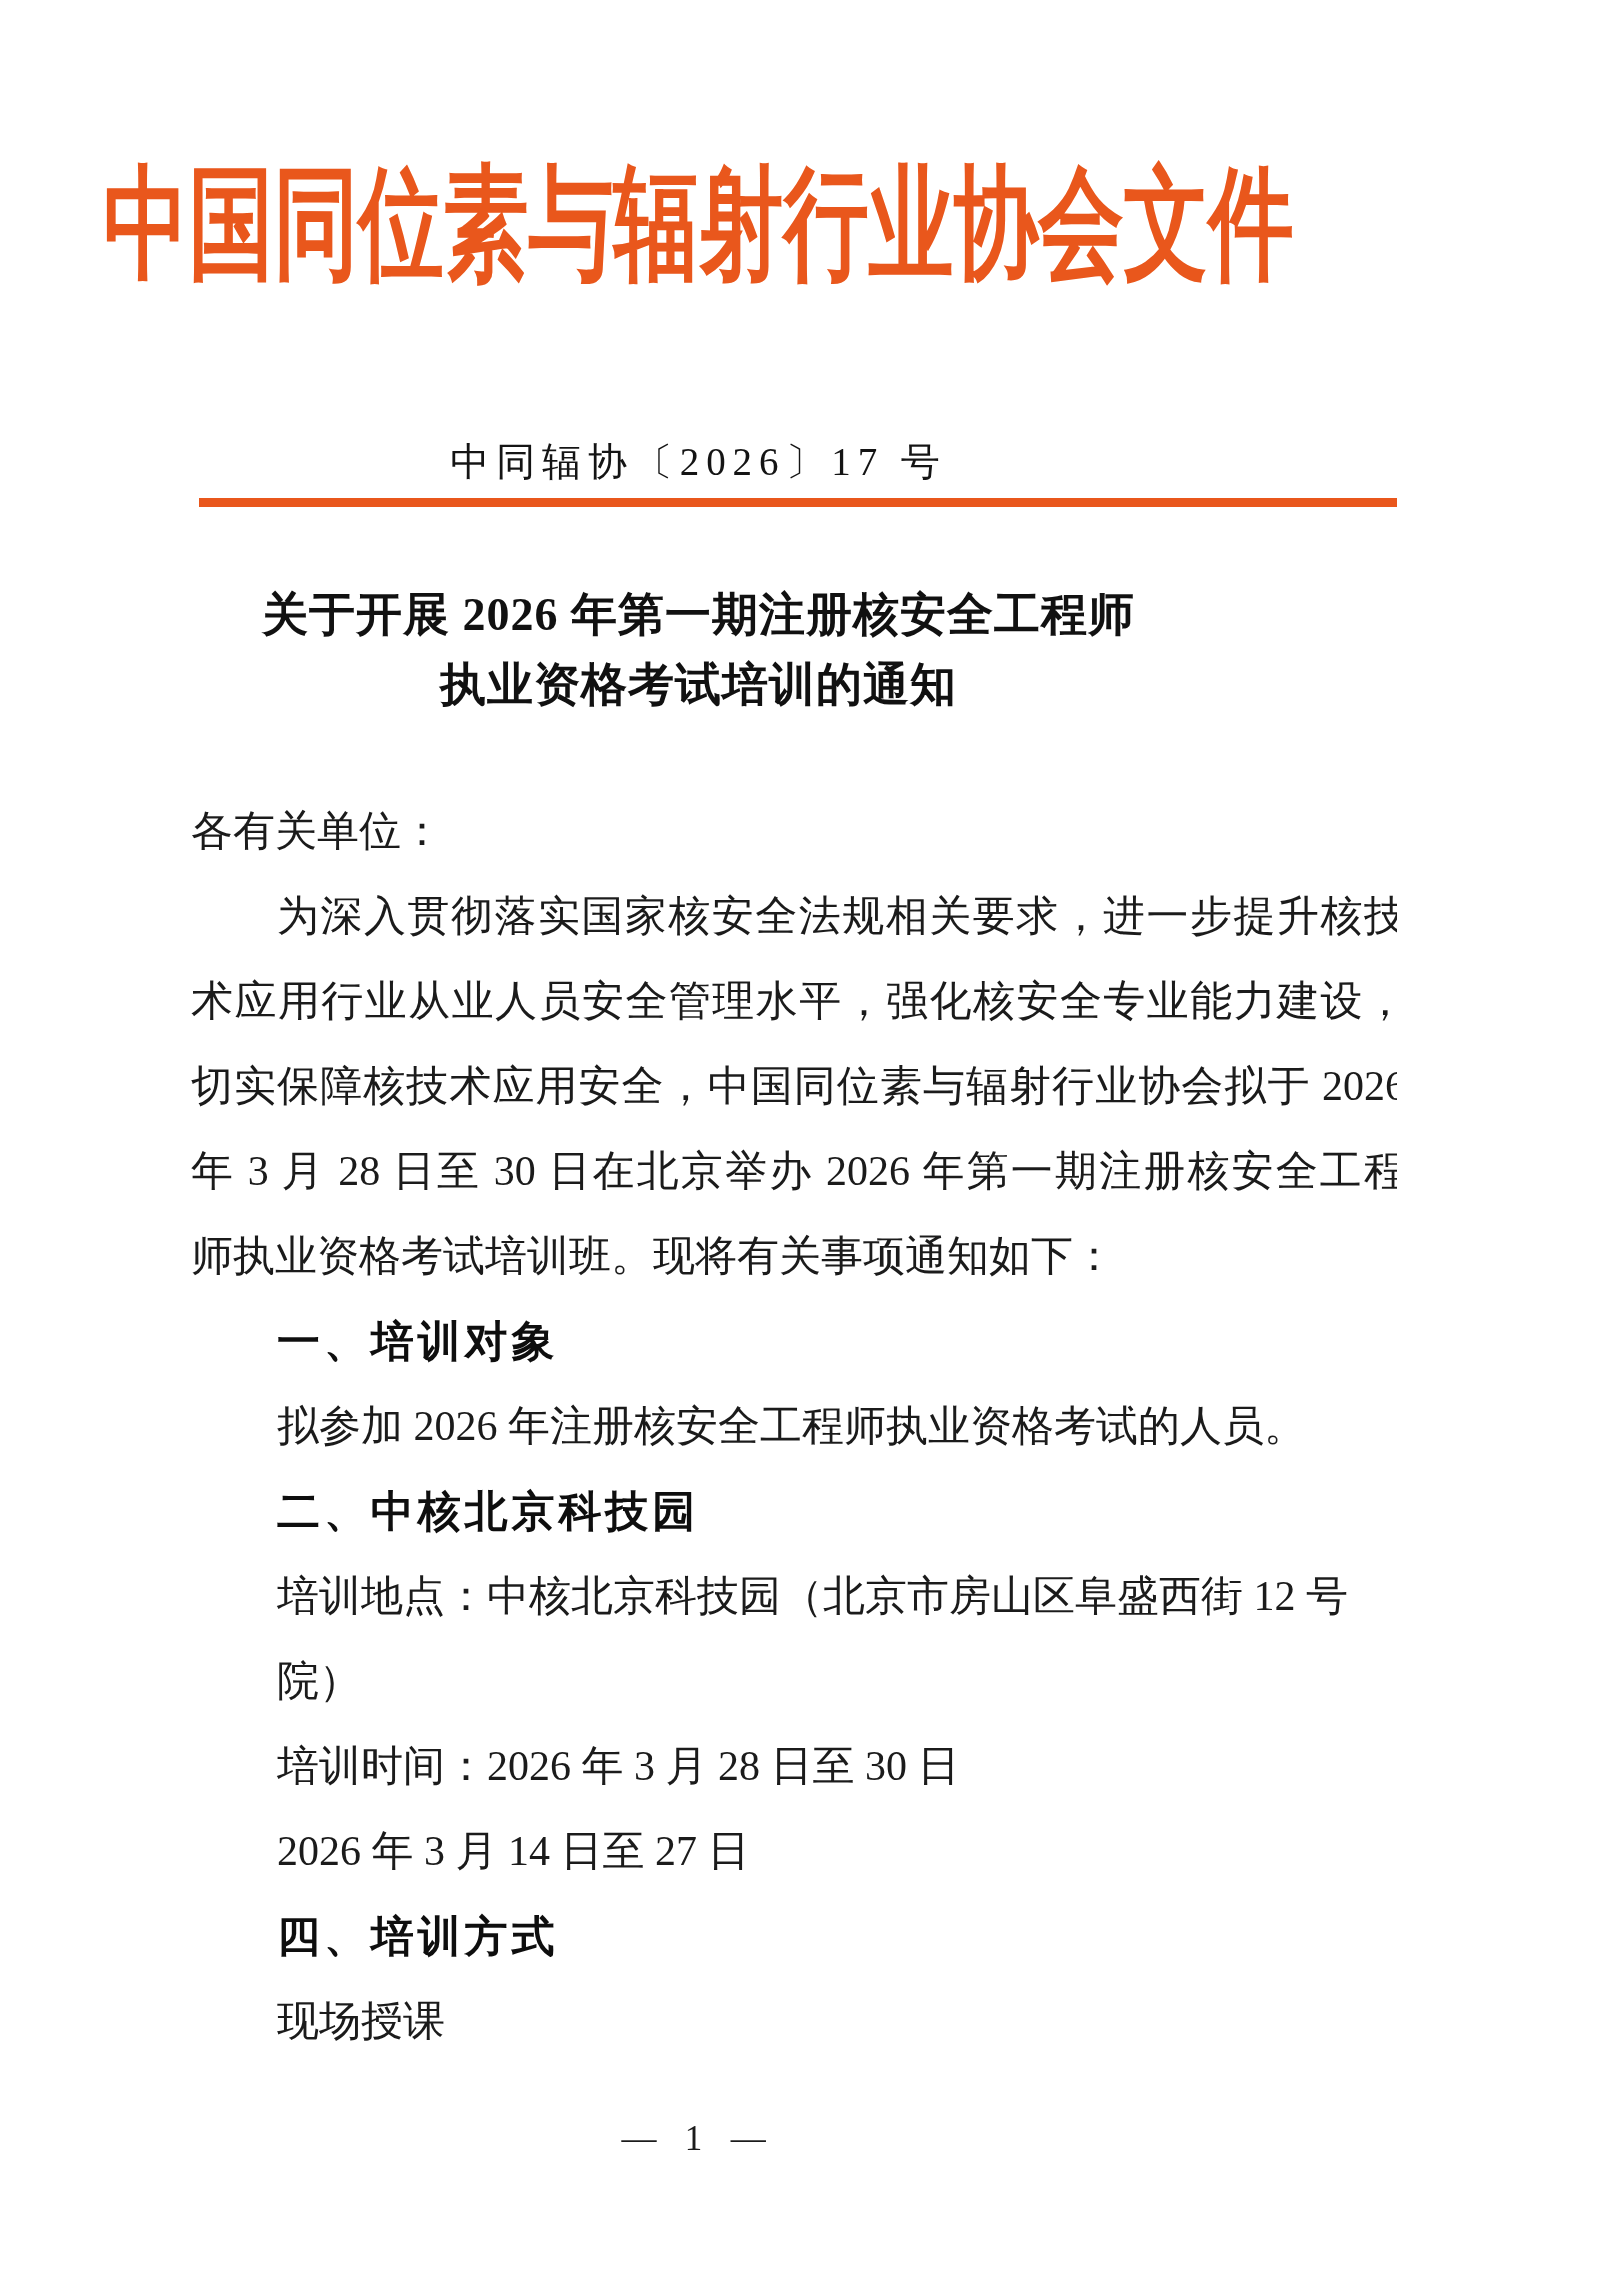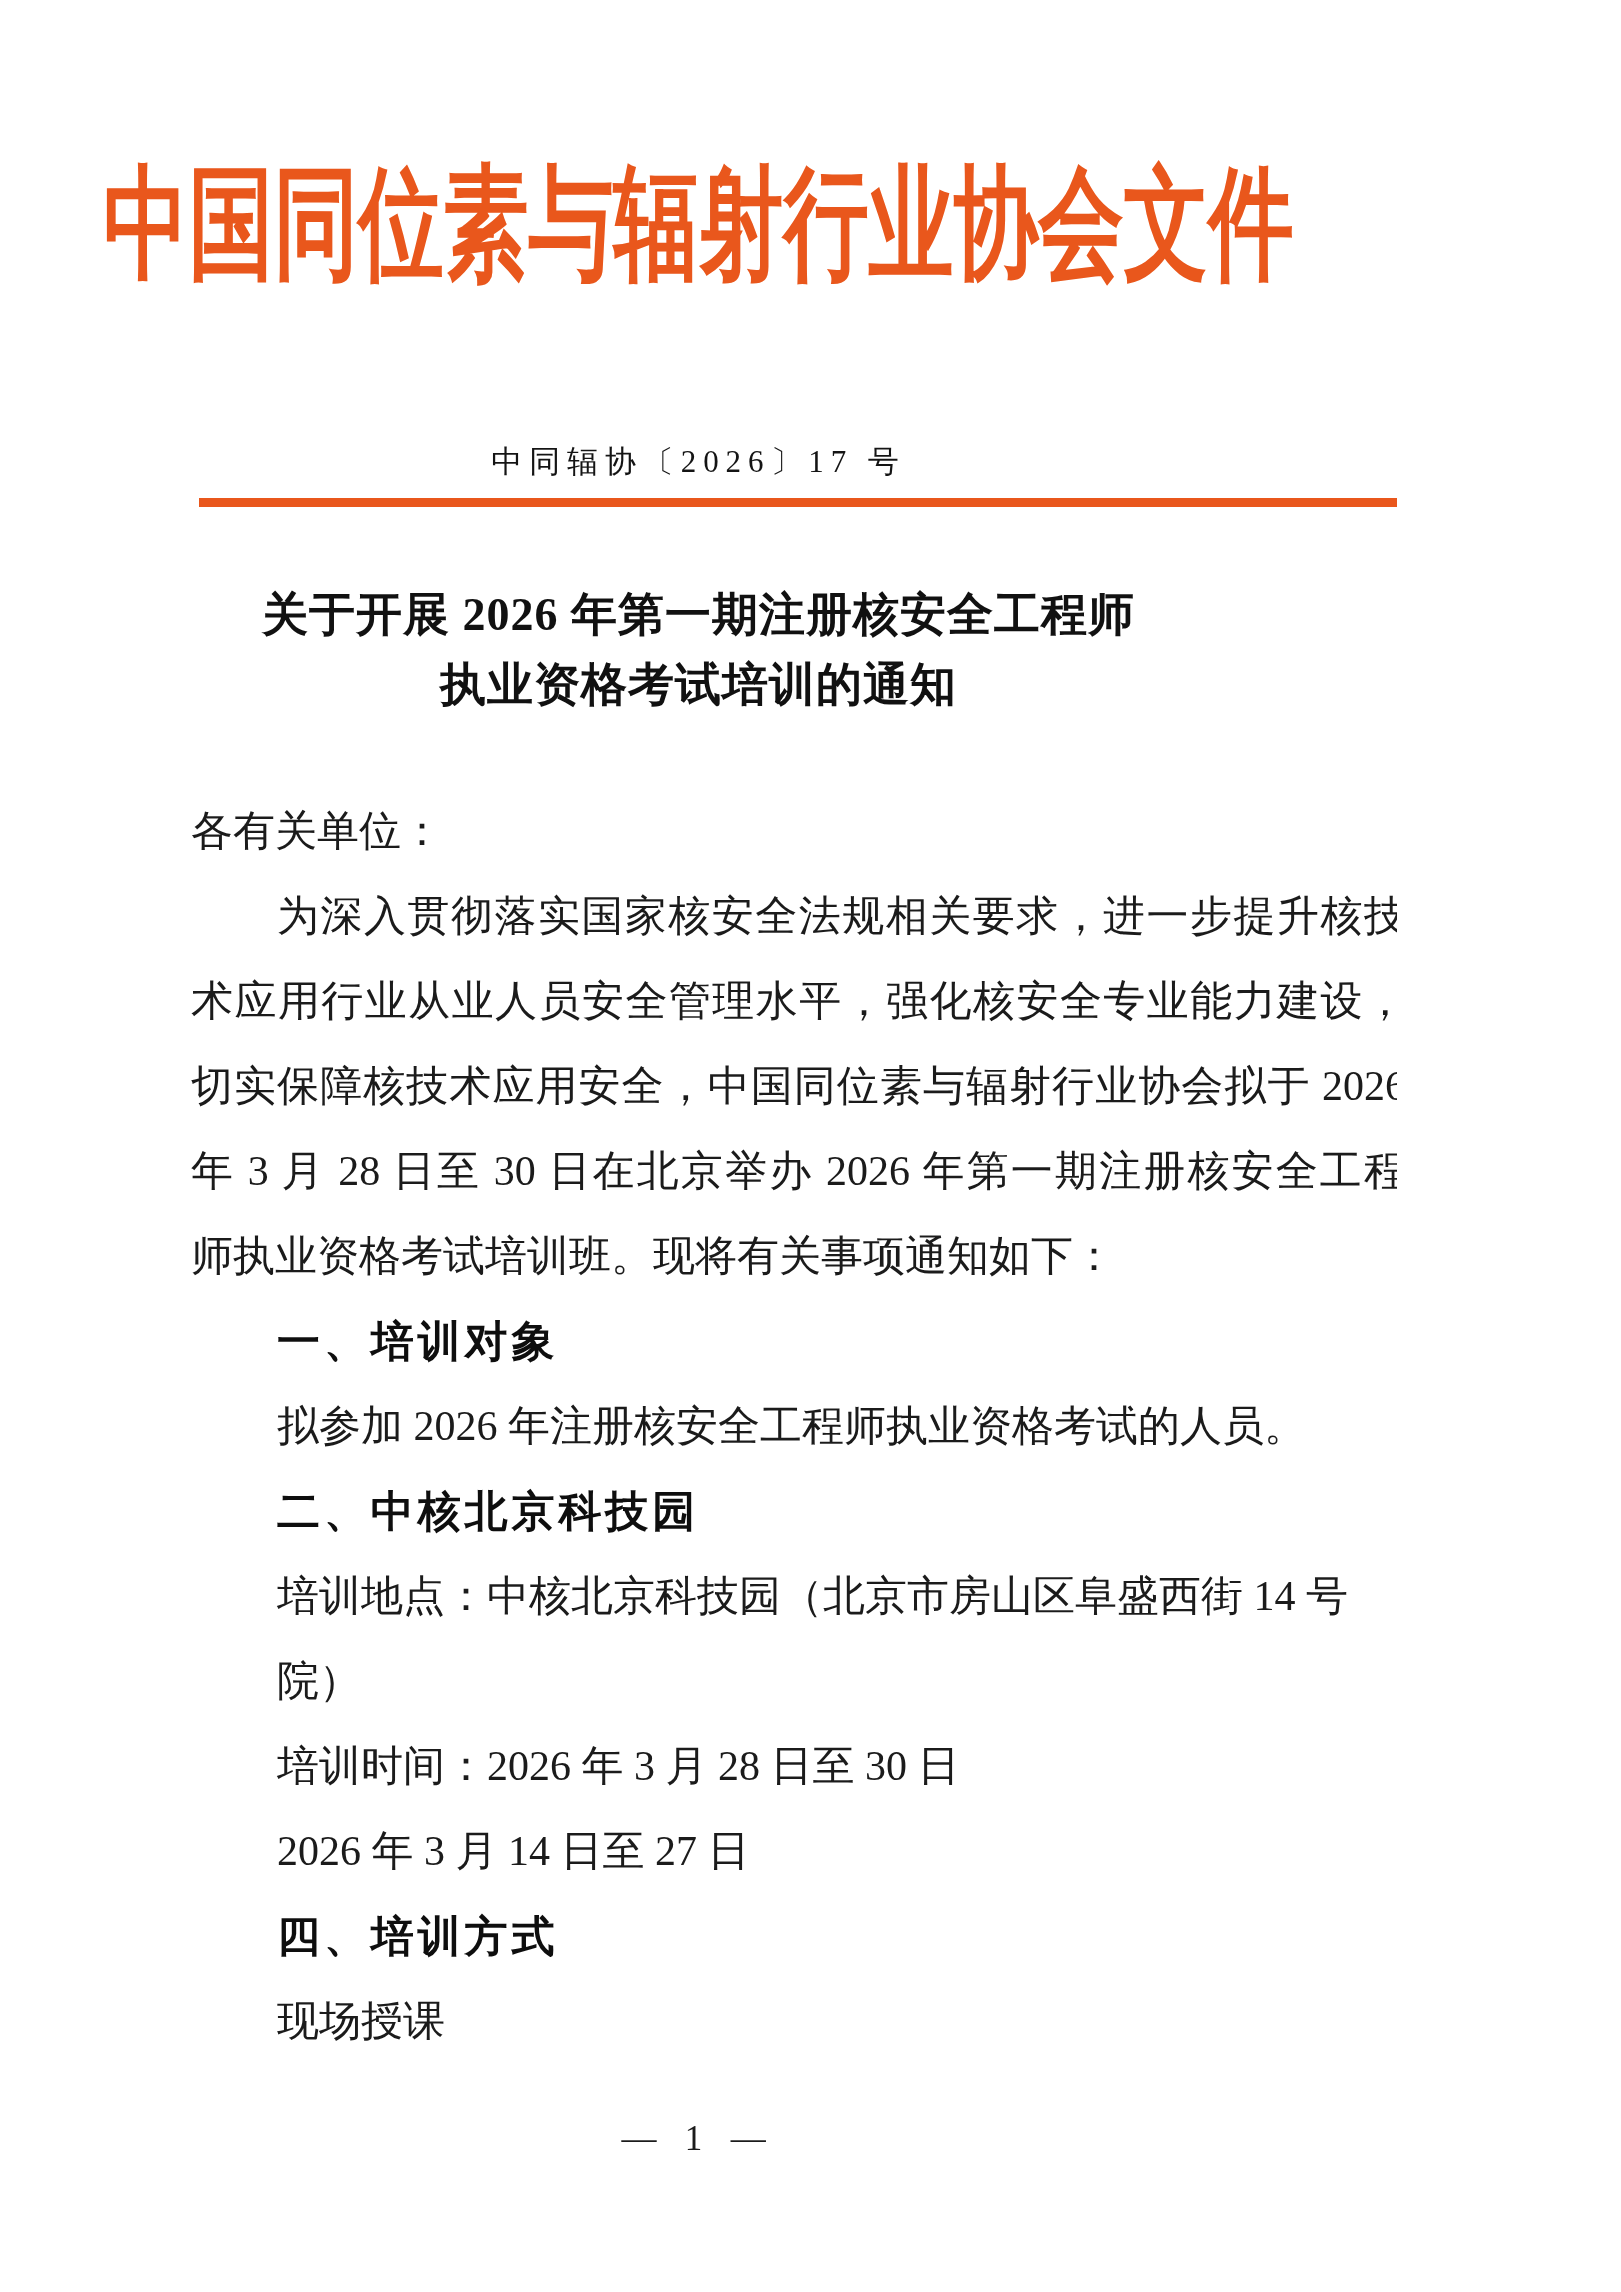--- a/index.html
+++ b/index.html
@@ -8,21 +8,21 @@
     font-family:"Liberation Serif","DejaVu Serif",serif; color:#1b1b1b; overflow:hidden;
   }
   .banner {
     position:absolute; top:163px; left:0; width:100%; text-align:center;
     font-size:85px; font-weight:bold; color:#e9571c; line-height:1;
     white-space:nowrap; transform:scaleY(1.45); transform-origin:50% 0;
     font-family:"Liberation Serif","DejaVu Serif",serif;
   }
   .doc-number {
     position:absolute; top:433px; left:0; width:100%; text-align:center;
-    font-size:31px; line-height:57px; letter-spacing:6.9px; color:#141414; white-space:nowrap;
+    font-size:39px; line-height:57px; letter-spacing:6.9px; color:#141414; white-space:nowrap;
   }
   .rule {
     position:absolute; top:498px; left:199px; width:1247px; height:8.8px;
     background:#e9571c;
   }
   .doc-title {
     position:absolute; top:580px; left:0; width:100%; text-align:center;
     font-weight:bold; color:#111111; letter-spacing:1px;
   }
   .doc-title .t-line { font-size:46px; line-height:70px; white-space:nowrap; }
@@ -61,21 +61,21 @@
   <div class="body-block">
     <div class="line">各有关单位：</div>
     <div class="line indent justify">为深入贯彻落实国家核安全法规相关要求，进一步提升核技</div>
     <div class="line justify">术应用行业从业人员安全管理水平，强化核安全专业能力建设，</div>
     <div class="line justify">切实保障核技术应用安全，中国同位素与辐射行业协会拟于 2026</div>
     <div class="line justify">年 3 月 28 日至 30 日在北京举办 2026 年第一期注册核安全工程</div>
     <div class="line">师执业资格考试培训班。现将有关事项通知如下：</div>
     <div class="line indent heading">一、培训对象</div>
     <div class="line indent">拟参加 2026 年注册核安全工程师执业资格考试的人员。</div>
     <div class="line indent heading">二、中核北京科技园</div>
-    <div class="line indent">培训地点：中核北京科技园（北京市房山区阜盛西街 14 号院）</div>
+    <div class="line indent">培训地点：中核北京科技园（北京市房山区阜盛西街 12 号院）</div>
     <div class="line indent">培训时间：2026 年 3 月 28 日至 30 日</div>
     <div class="line indent">2026 年 3 月 14 日至 27 日</div>
     <div class="line indent heading">四、培训方式</div>
     <div class="line indent">现场授课</div>
   </div>
 
   <div class="page-num">— 1 —</div>
 
 </div>
 

